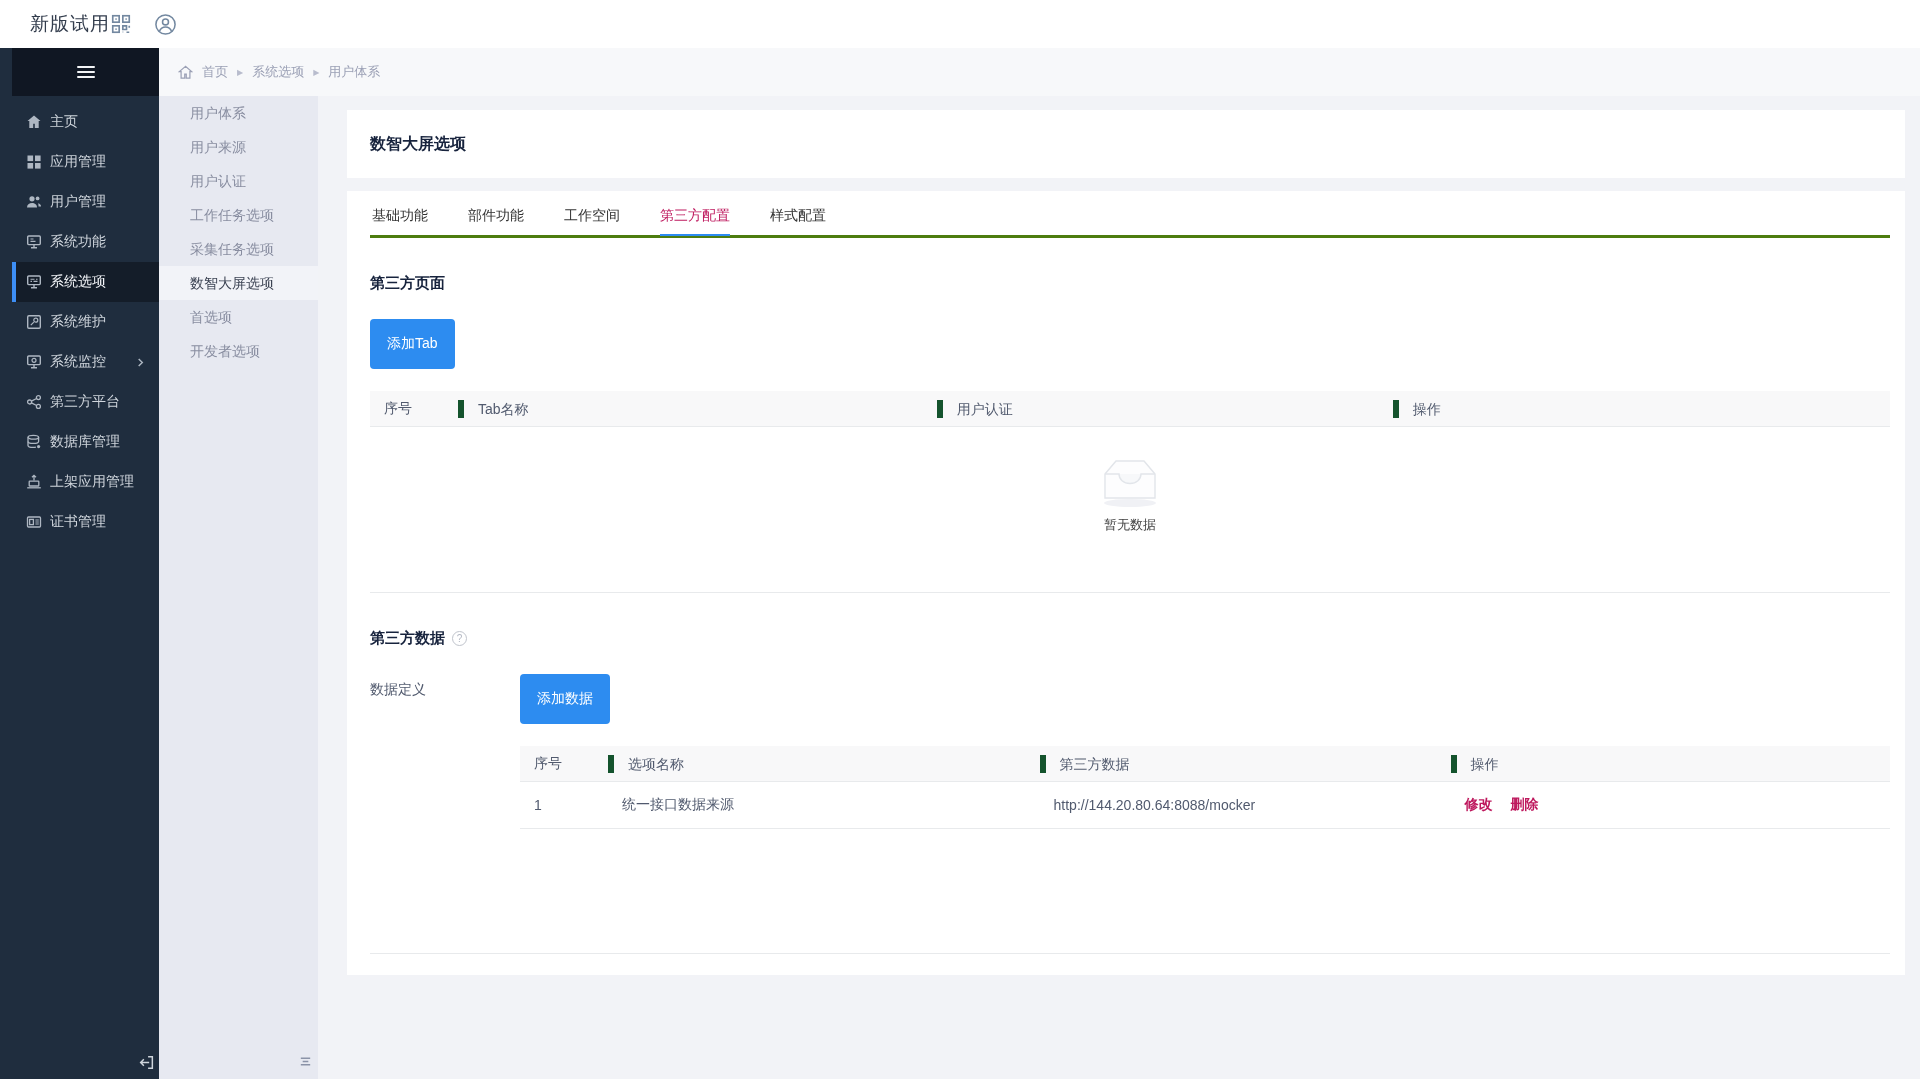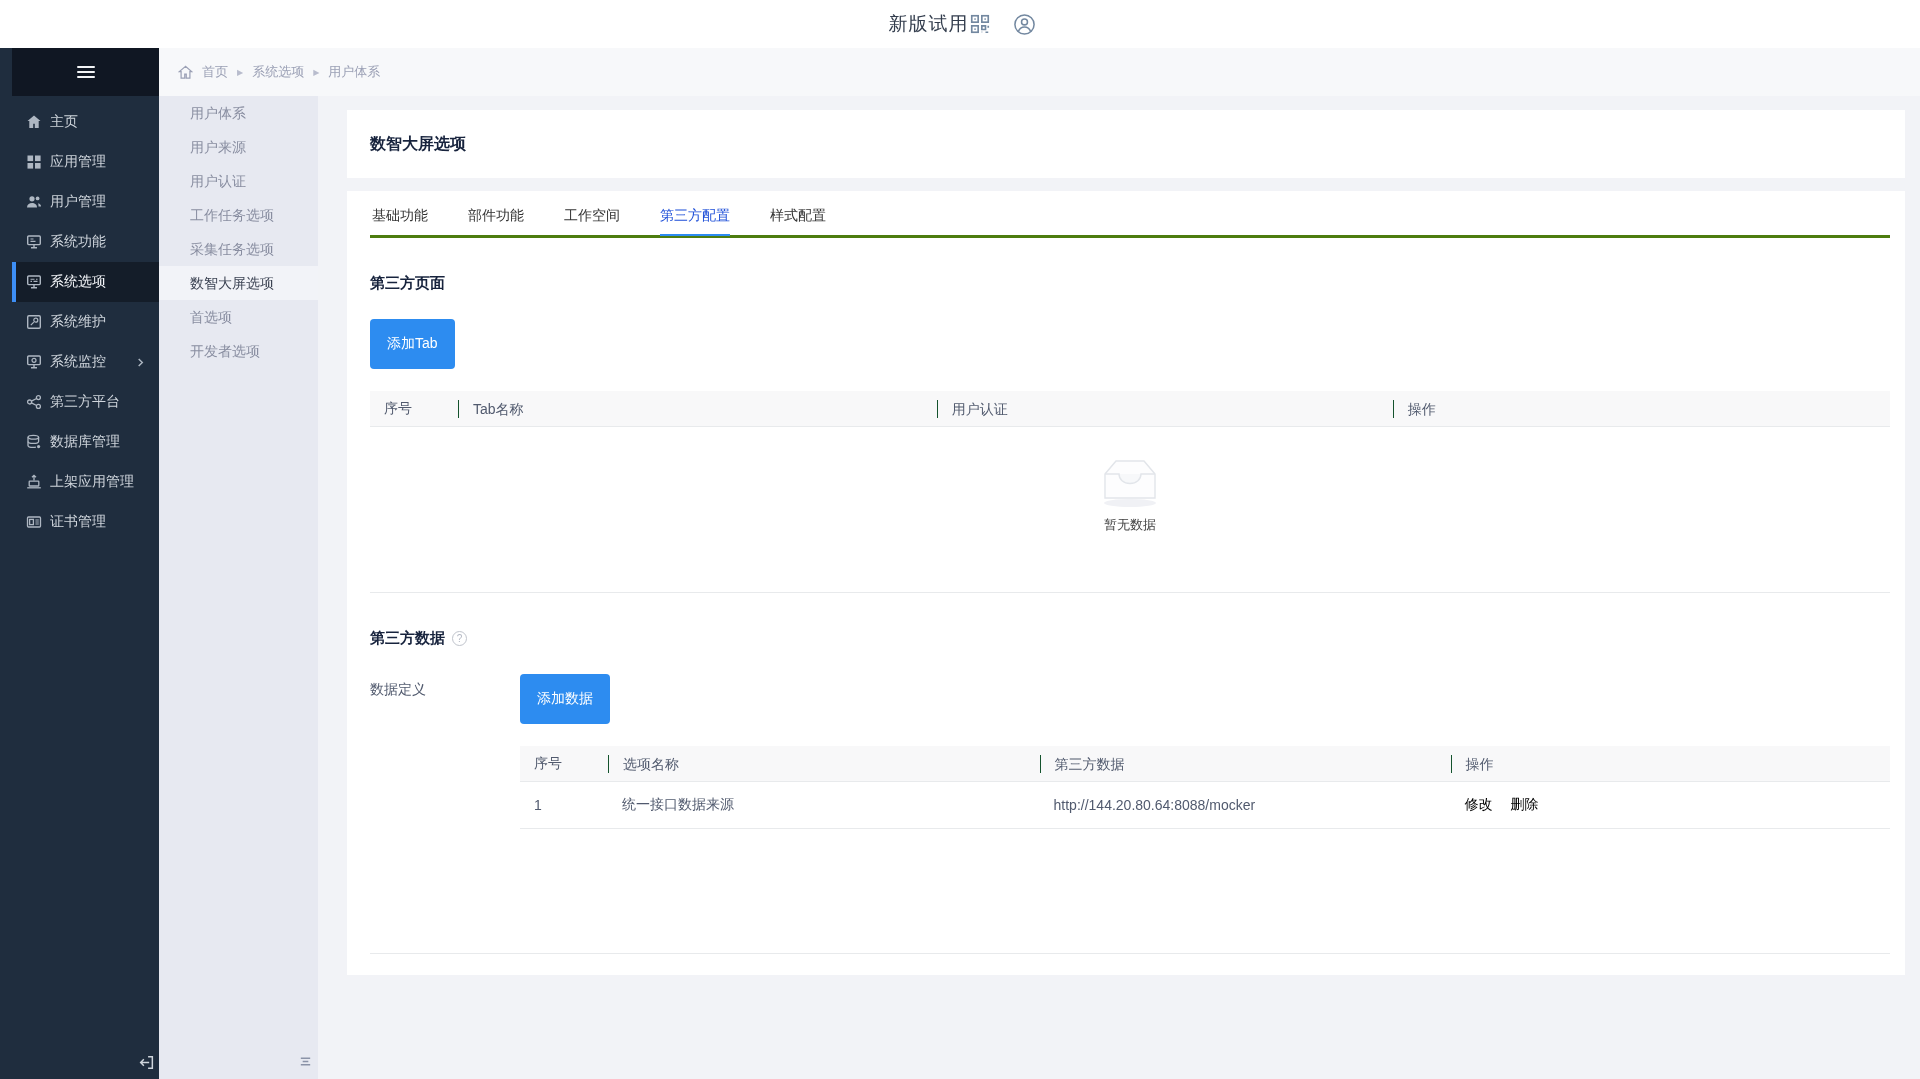--- a/index.html
+++ b/index.html
@@ -6,21 +6,21 @@
   html,body { width:1920px; height:1079px; overflow:hidden; }
   body {
     font-family:"Liberation Sans","DejaVu Sans",sans-serif;
     font-size:14px; color:#515a6e; background:#f2f3f7;
   }
   svg { display:block; }
 
   
   .topbar {
     height:48px; background:#ffffff; display:flex; align-items:center;
-    justify-content:center; padding:0 26px 0 30px; position:relative; z-index:5;
+    justify-content:flex-start; padding:0 26px 0 30px; position:relative; z-index:5;
   }
   .brand { font-size:19px; color:#333d4d; letter-spacing:1px; }
   .topbar-icons { display:flex; align-items:center; gap:22px; color:#7388a0; }
   .topbar-icons svg { cursor:pointer; }
 
   
   .frame { display:flex; height:1031px; }
 
   
   .sidebar { width:159px; background:#1f2d3e; color:#cfd5dc; position:relative; flex:none;padding-left:12px; }
@@ -68,21 +68,21 @@
   }
   .content-card {
     background:#fff; margin-top:13px; height:784px; padding:10px 15px 0 23px; overflow:hidden;
   }
 
   
   .tabs { display:flex; gap:40px; border-bottom:3px solid #4d7c0f; padding:0 2px; }
   .tab {
     padding:6px 0 10px; font-size:14px; color:#333; cursor:pointer; position:relative;
   }
-  .tab.active { color:#1d4ed8; }
+  .tab.active { color:#be185d; }
   .tab.active::after {
     content:""; position:absolute; left:0; right:0; bottom:-1px; height:2px; background:#2d8cf0;
   }
 
   .section-title { margin-top:36px; font-size:15px; font-weight:bold; color:#17233d; display:flex; align-items:center; gap:7px; }
   .help-ic {
     width:15px; height:15px; border:1px solid #c0c4cc; border-radius:50%;
     color:#b2b7c2; font-size:10px; font-weight:normal; display:flex; align-items:center; justify-content:center; cursor:pointer;
   }
   .form-row { display:flex; margin-top:26px; }
@@ -93,27 +93,27 @@
     height:50px; padding:0 17px; font-size:14px; cursor:pointer;
     font-family:inherit;
   }
 
   
   .tbl { margin-top:22px; }
   .tr { display:flex; align-items:center; }
   .th-row { background:#f8f8f9; height:36px; border-bottom:1px solid #e8eaec; }
   .td { padding:0 14px; font-size:14px; color:#515a6e; white-space:nowrap; overflow:hidden; }
   .th { color:#515a6e; }
-  .th-row .td + .td { border-left:1px solid #14532d; height:18px; line-height:18px; }
+  .th-row .td + .td { border-left:6px solid #14532d; height:18px; line-height:18px; }
   .c1 { width:88px; flex:none; }
   .c2 { width:31.5%; flex:none; }
   .c3 { width:30%; flex:none; }
   .c4 { flex:1; }
   .data-row { height:47px; border-bottom:1px solid #e8eaec; }
-  .link { color:#000000; cursor:pointer; margin-right:14px; }
+  .link { color:#be185d; cursor:pointer; margin-right:14px;font-weight:bold; }
 
   .empty { height:135px; display:flex; flex-direction:column; align-items:center; justify-content:center; }
   .empty-text { color:#404040; font-size:13px; margin-top:8px; }
 
   .divider { border:none; border-top:1px solid #e8eaec; margin-top:30px; }
   .divider.after-table2 { margin-top:124px; }
 </style>
 </head>
 <body>
 

